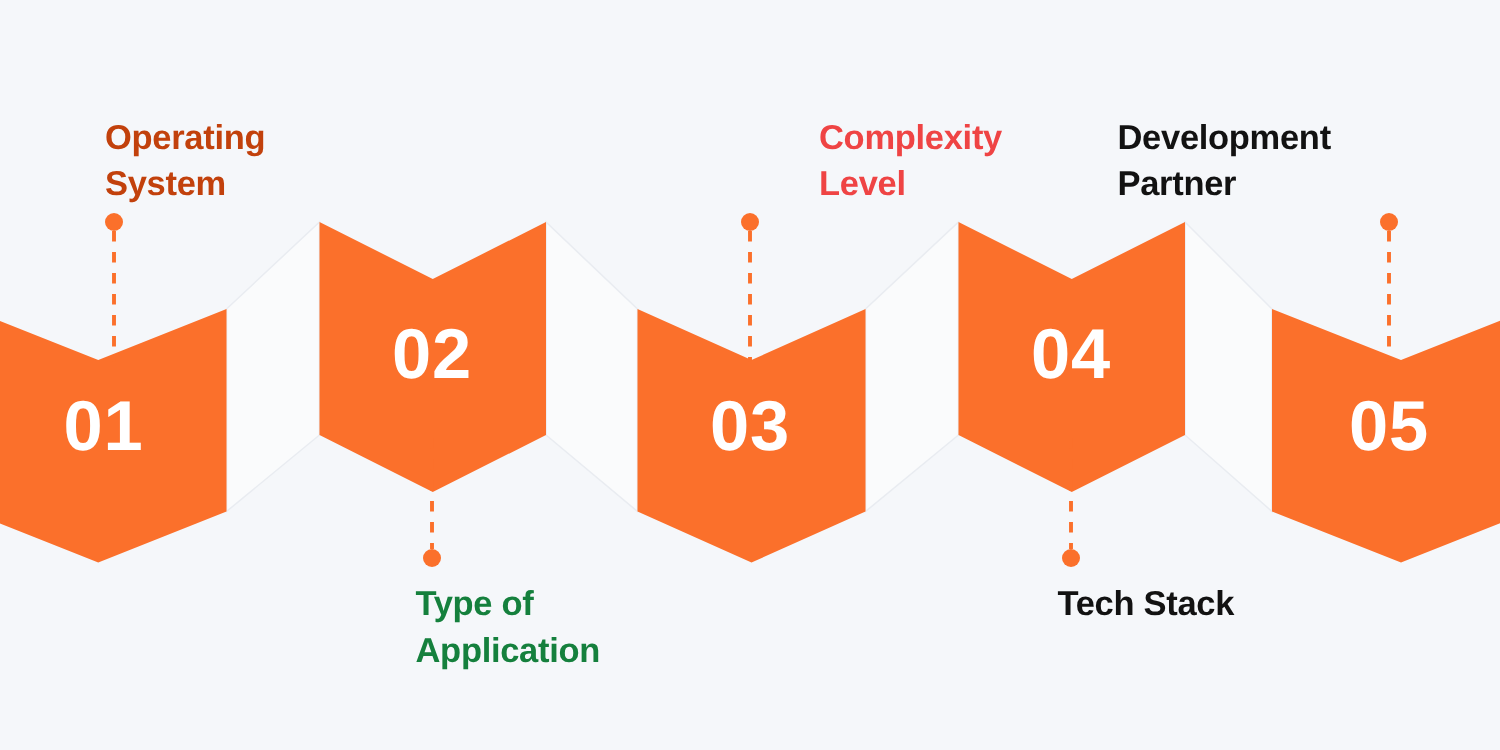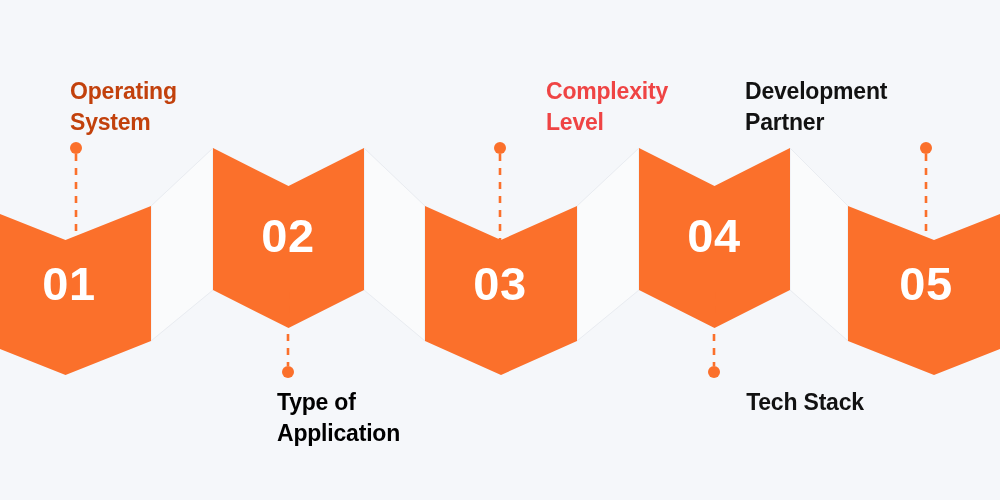--- a/index.html
+++ b/index.html
@@ -89,22 +89,22 @@
         <text x="288" y="252" text-anchor="middle" class="step-number" fill="#ffffff">02</text>
         <text x="500" y="300" text-anchor="middle" class="step-number" fill="#ffffff">03</text>
         <text x="714" y="252" text-anchor="middle" class="step-number" fill="#ffffff">04</text>
         <text x="926" y="300" text-anchor="middle" class="step-number" fill="#ffffff">05</text>
       </g>
   </svg>
 
   <div id="label-layer">
       <div class="conn-label label-left" style="left: 70px; top: 76px; width: 180px; color: #c2410c;">Operating
 System</div>
-      <div class="conn-label label-left" style="left: 277px; top: 387px; width: 200px; color: #000000;">Type of
+      <div class="conn-label label-left" style="left: 277px; top: 387px; width: 200px; color: #15803d;">Type of
 Application</div>
       <div class="conn-label label-left" style="left: 508px; top: 76px; width: 220px; color: #ef4444; margin-left: 38px;">Complexity
 Level</div>
-      <div class="conn-label label-left" style="left: 705px; top: 387px; width: 200px; color: rgb(18, 18, 18); text-align: center;">Tech Stack</div>
+      <div class="conn-label label-left" style="left: 705px; top: 387px; width: 200px; color: rgb(18, 18, 18);">Tech Stack</div>
       <div class="conn-label label-right" style="left: 745px; top: 76px; width: 185px; color: rgb(18, 18, 18);">Development
 Partner</div>
     </div>
 
 </div>
 
 </body></html>

